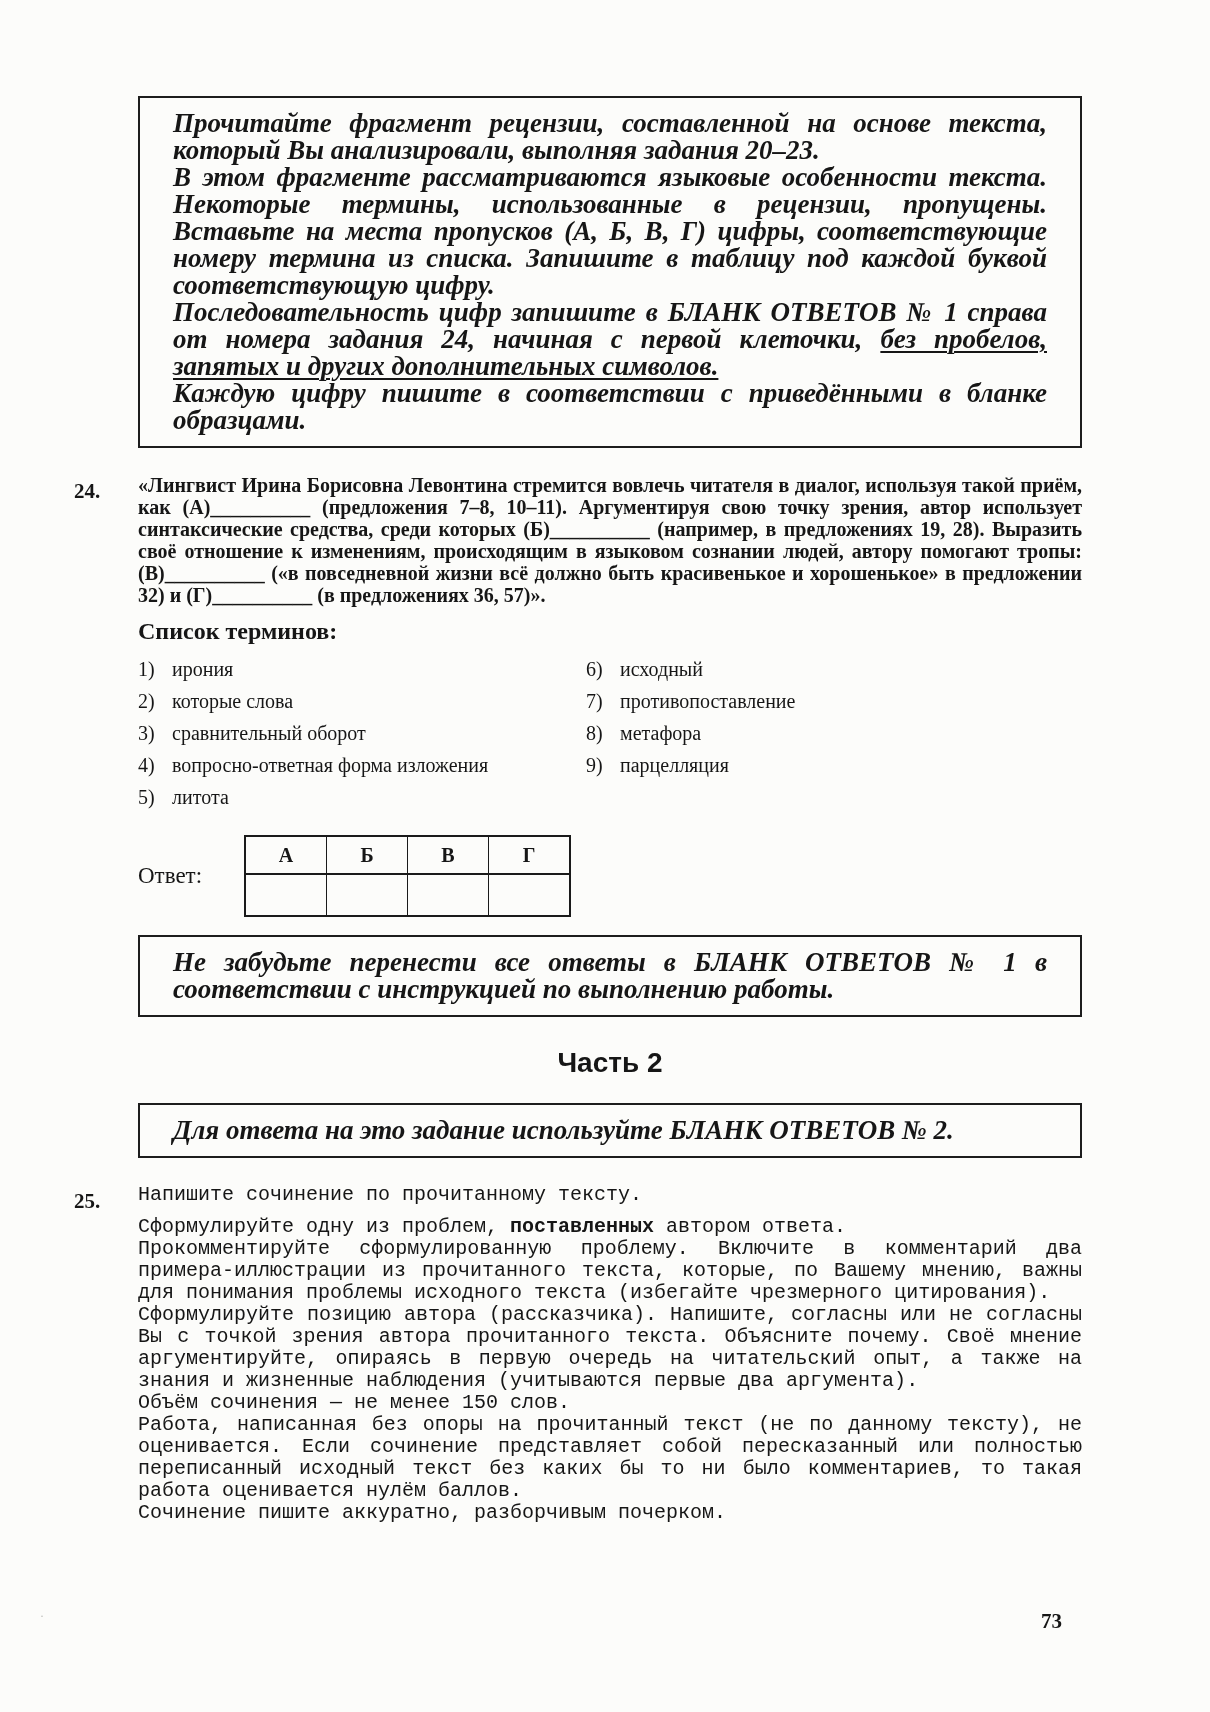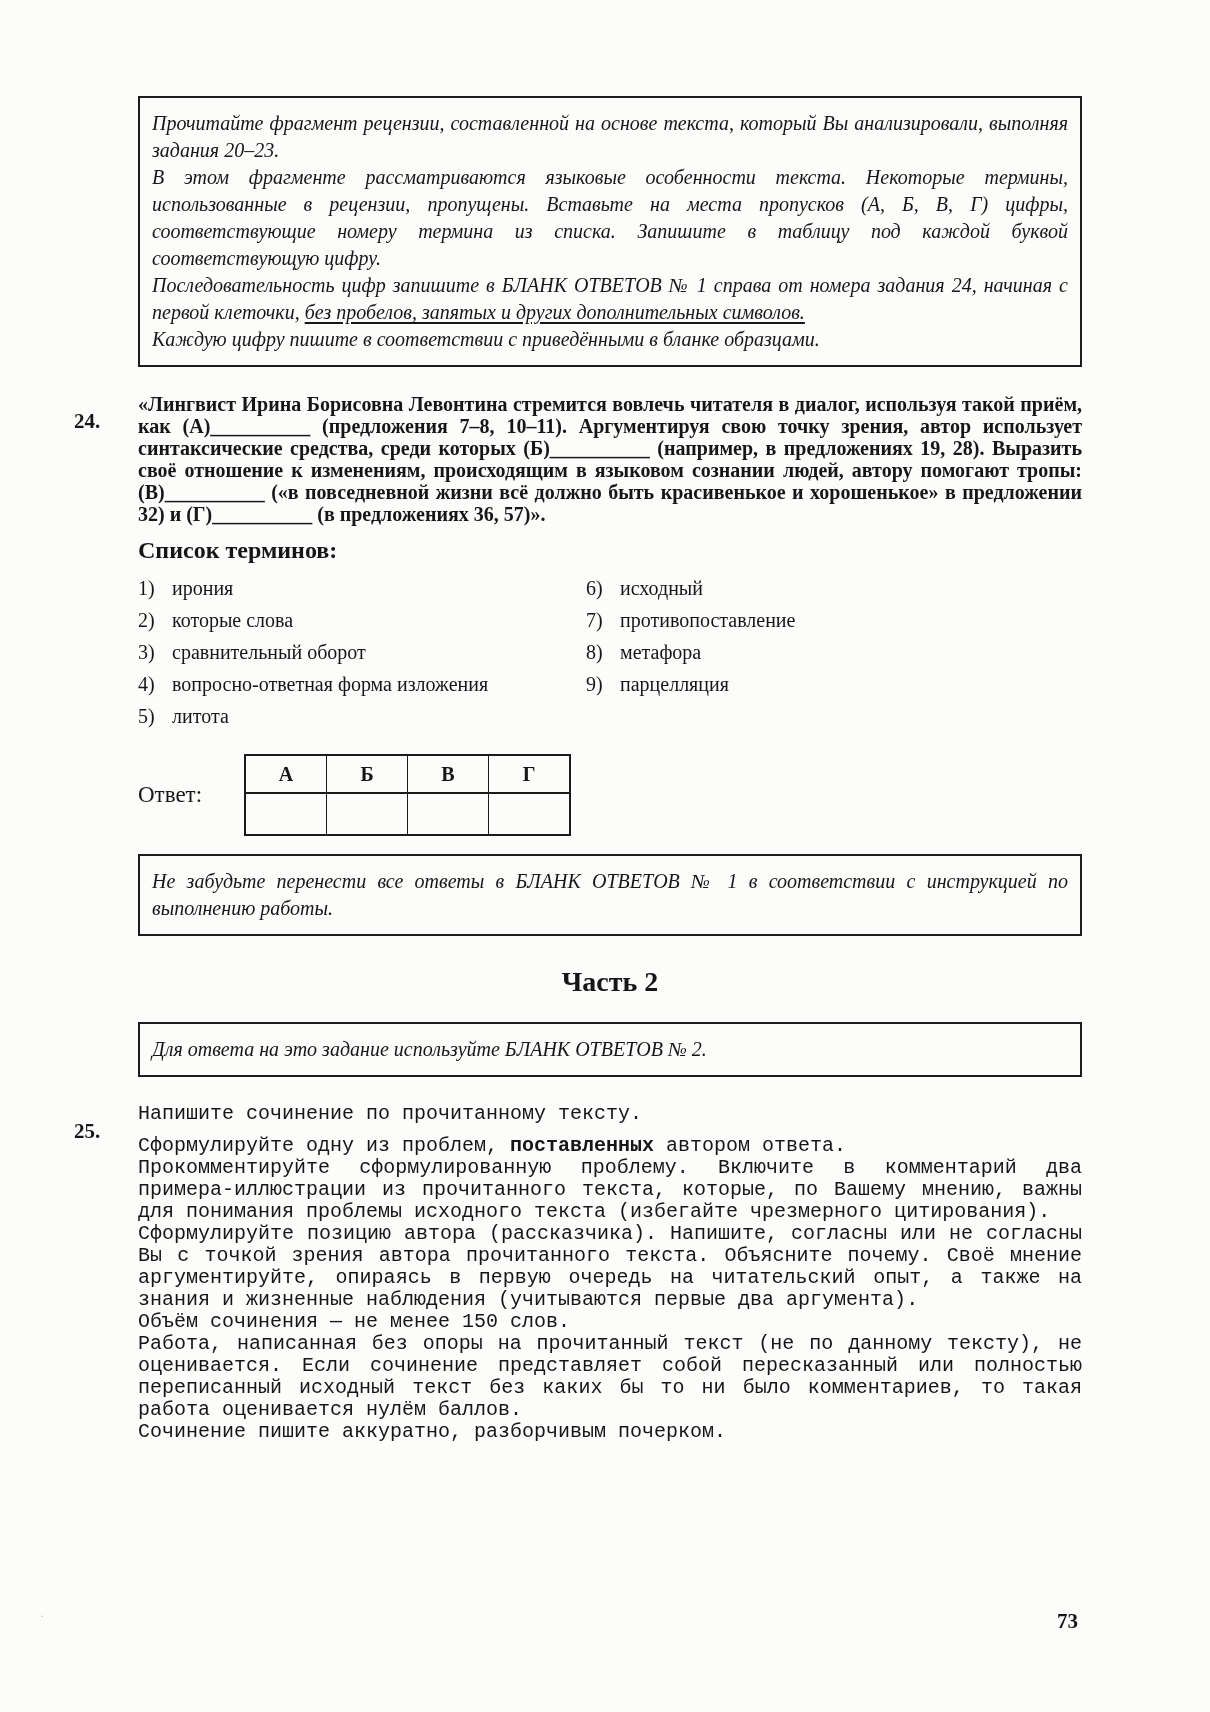--- a/index.html
+++ b/index.html
@@ -10,34 +10,34 @@
     background:#fcfcfa;
     color:#161616;
     font-family:"Liberation Serif", serif;
     overflow:hidden;
   }
   .content { position:absolute; top:96px; left:138px; width:944px; }
 
   
   .frame {
     border:2px solid #1d1d1d;
-    padding:12px 12px;
+    padding:12px 33px;
     font-style:italic;
-    font-weight:normal;
-    font-size:20px;
+    font-weight:bold;
+    font-size:27px;
     line-height:27px;
     text-align:justify;
   }
   .frame p { margin:0; }
   .u { text-decoration:underline; text-decoration-thickness:2px; text-underline-offset:3px; }
 
   
   .task { position:relative; margin-top:26px; }
   .task-num {
-    position:absolute; left:-64px; top:16px;
+    position:absolute; left:-64px; top:5px;
     font-weight:bold; font-size:21px;
   }
   .task-body { font-size:20px; line-height:22px; text-align:justify; }
   .task24-text { font-weight:bold; }
 
   .terms-title { font-weight:bold; font-size:24px; margin-top:12px; }
   .terms-cols { display:flex; margin-top:8px; }
   .terms-col { display:flex; flex-direction:column; }
   .terms-col.left { width:448px; }
   .term-item { display:flex; font-size:20px; line-height:32px; }
@@ -53,33 +53,33 @@
     font-size:20px; font-weight:bold;
   }
   table.answer th { height:36px; border-bottom:2.5px solid #1a1a1a; }
   table.answer td { height:40px; }
 
   .note-box { margin-top:18px; }
 
   .part2-title {
     margin-top:30px;
     text-align:center;
-    font-family:Liberation Serif, serif;
+    font-family:Liberation Sans, sans-serif;
     font-weight:bold;
     font-size:28px;
   }
   .blank2-box { margin-top:24px; }
 
   .task25 .line1 { margin-bottom:10px; }
   .task25 p { margin:0;font-family:Liberation Mono, monospace; }
   .b { font-weight:bold; }
 
   .page-number {
     position:absolute;
-    right:132px; bottom:78px;
+    right:148px; bottom:78px;
     font-size:21px; font-weight:bold;
   }
   .corner-mark {
     position:absolute; left:40px; bottom:88px;
     color:#b9b9b6; font-size:12px;
   }
 </style>
 </head>
 <body>
 

